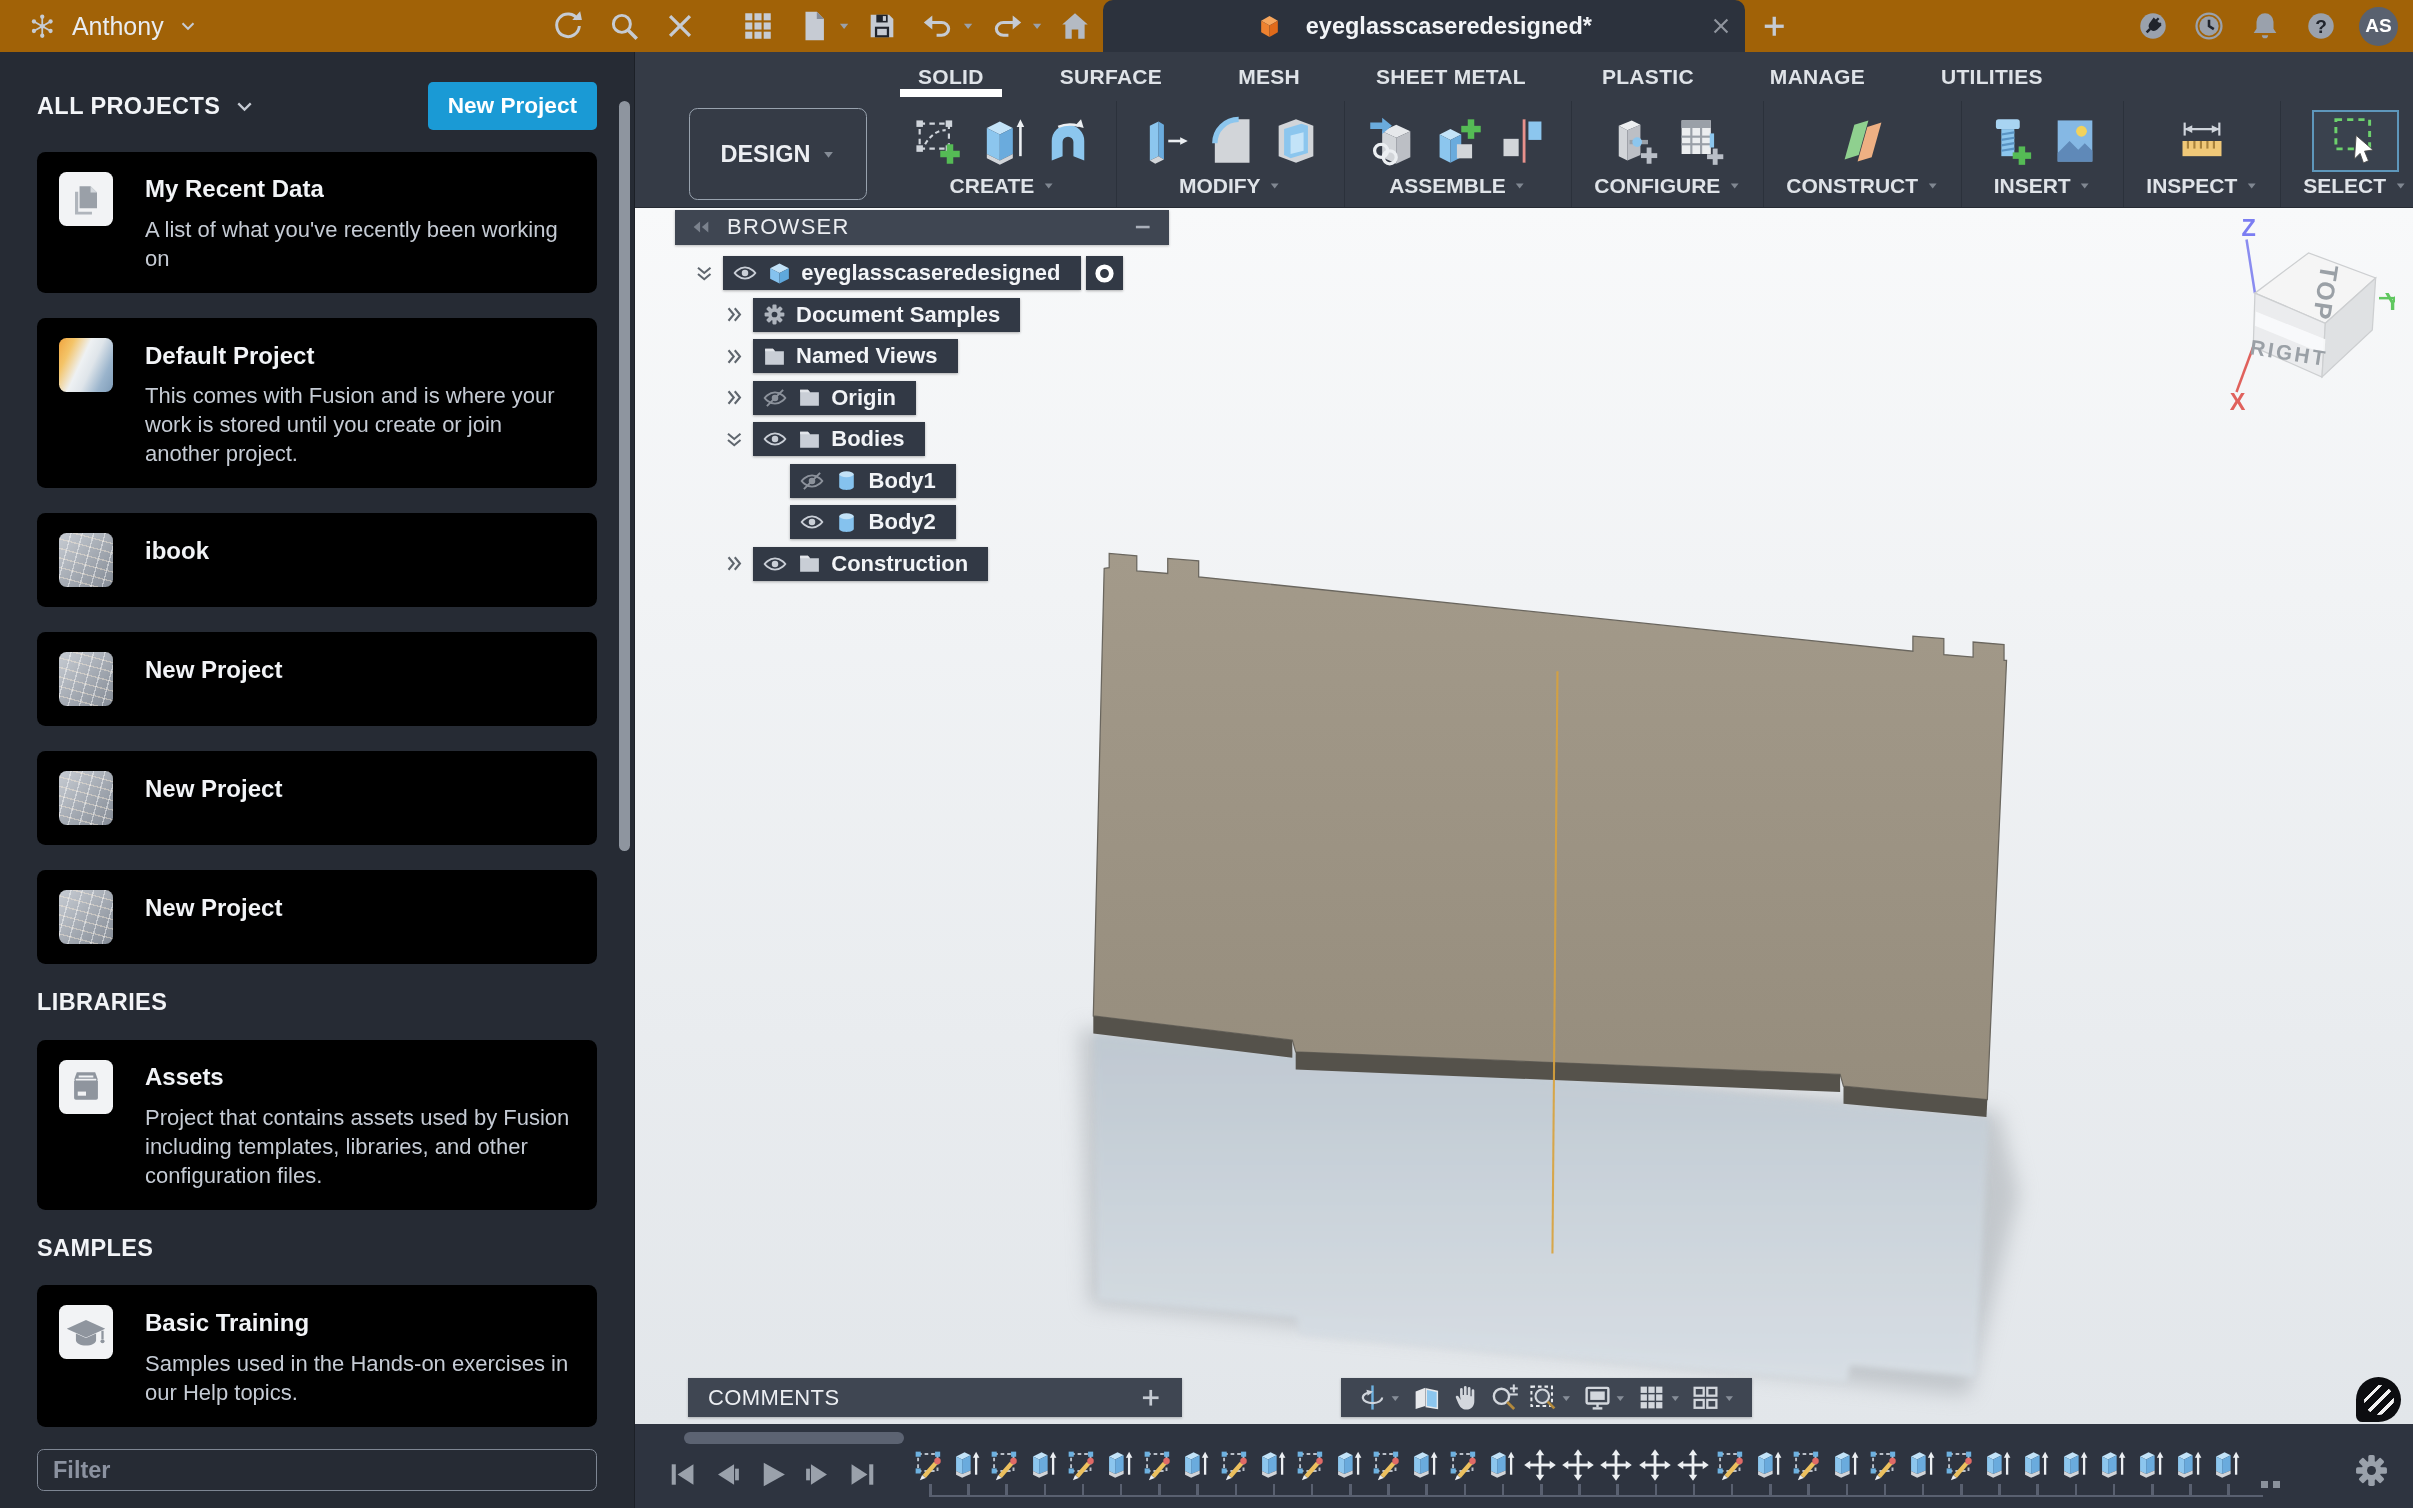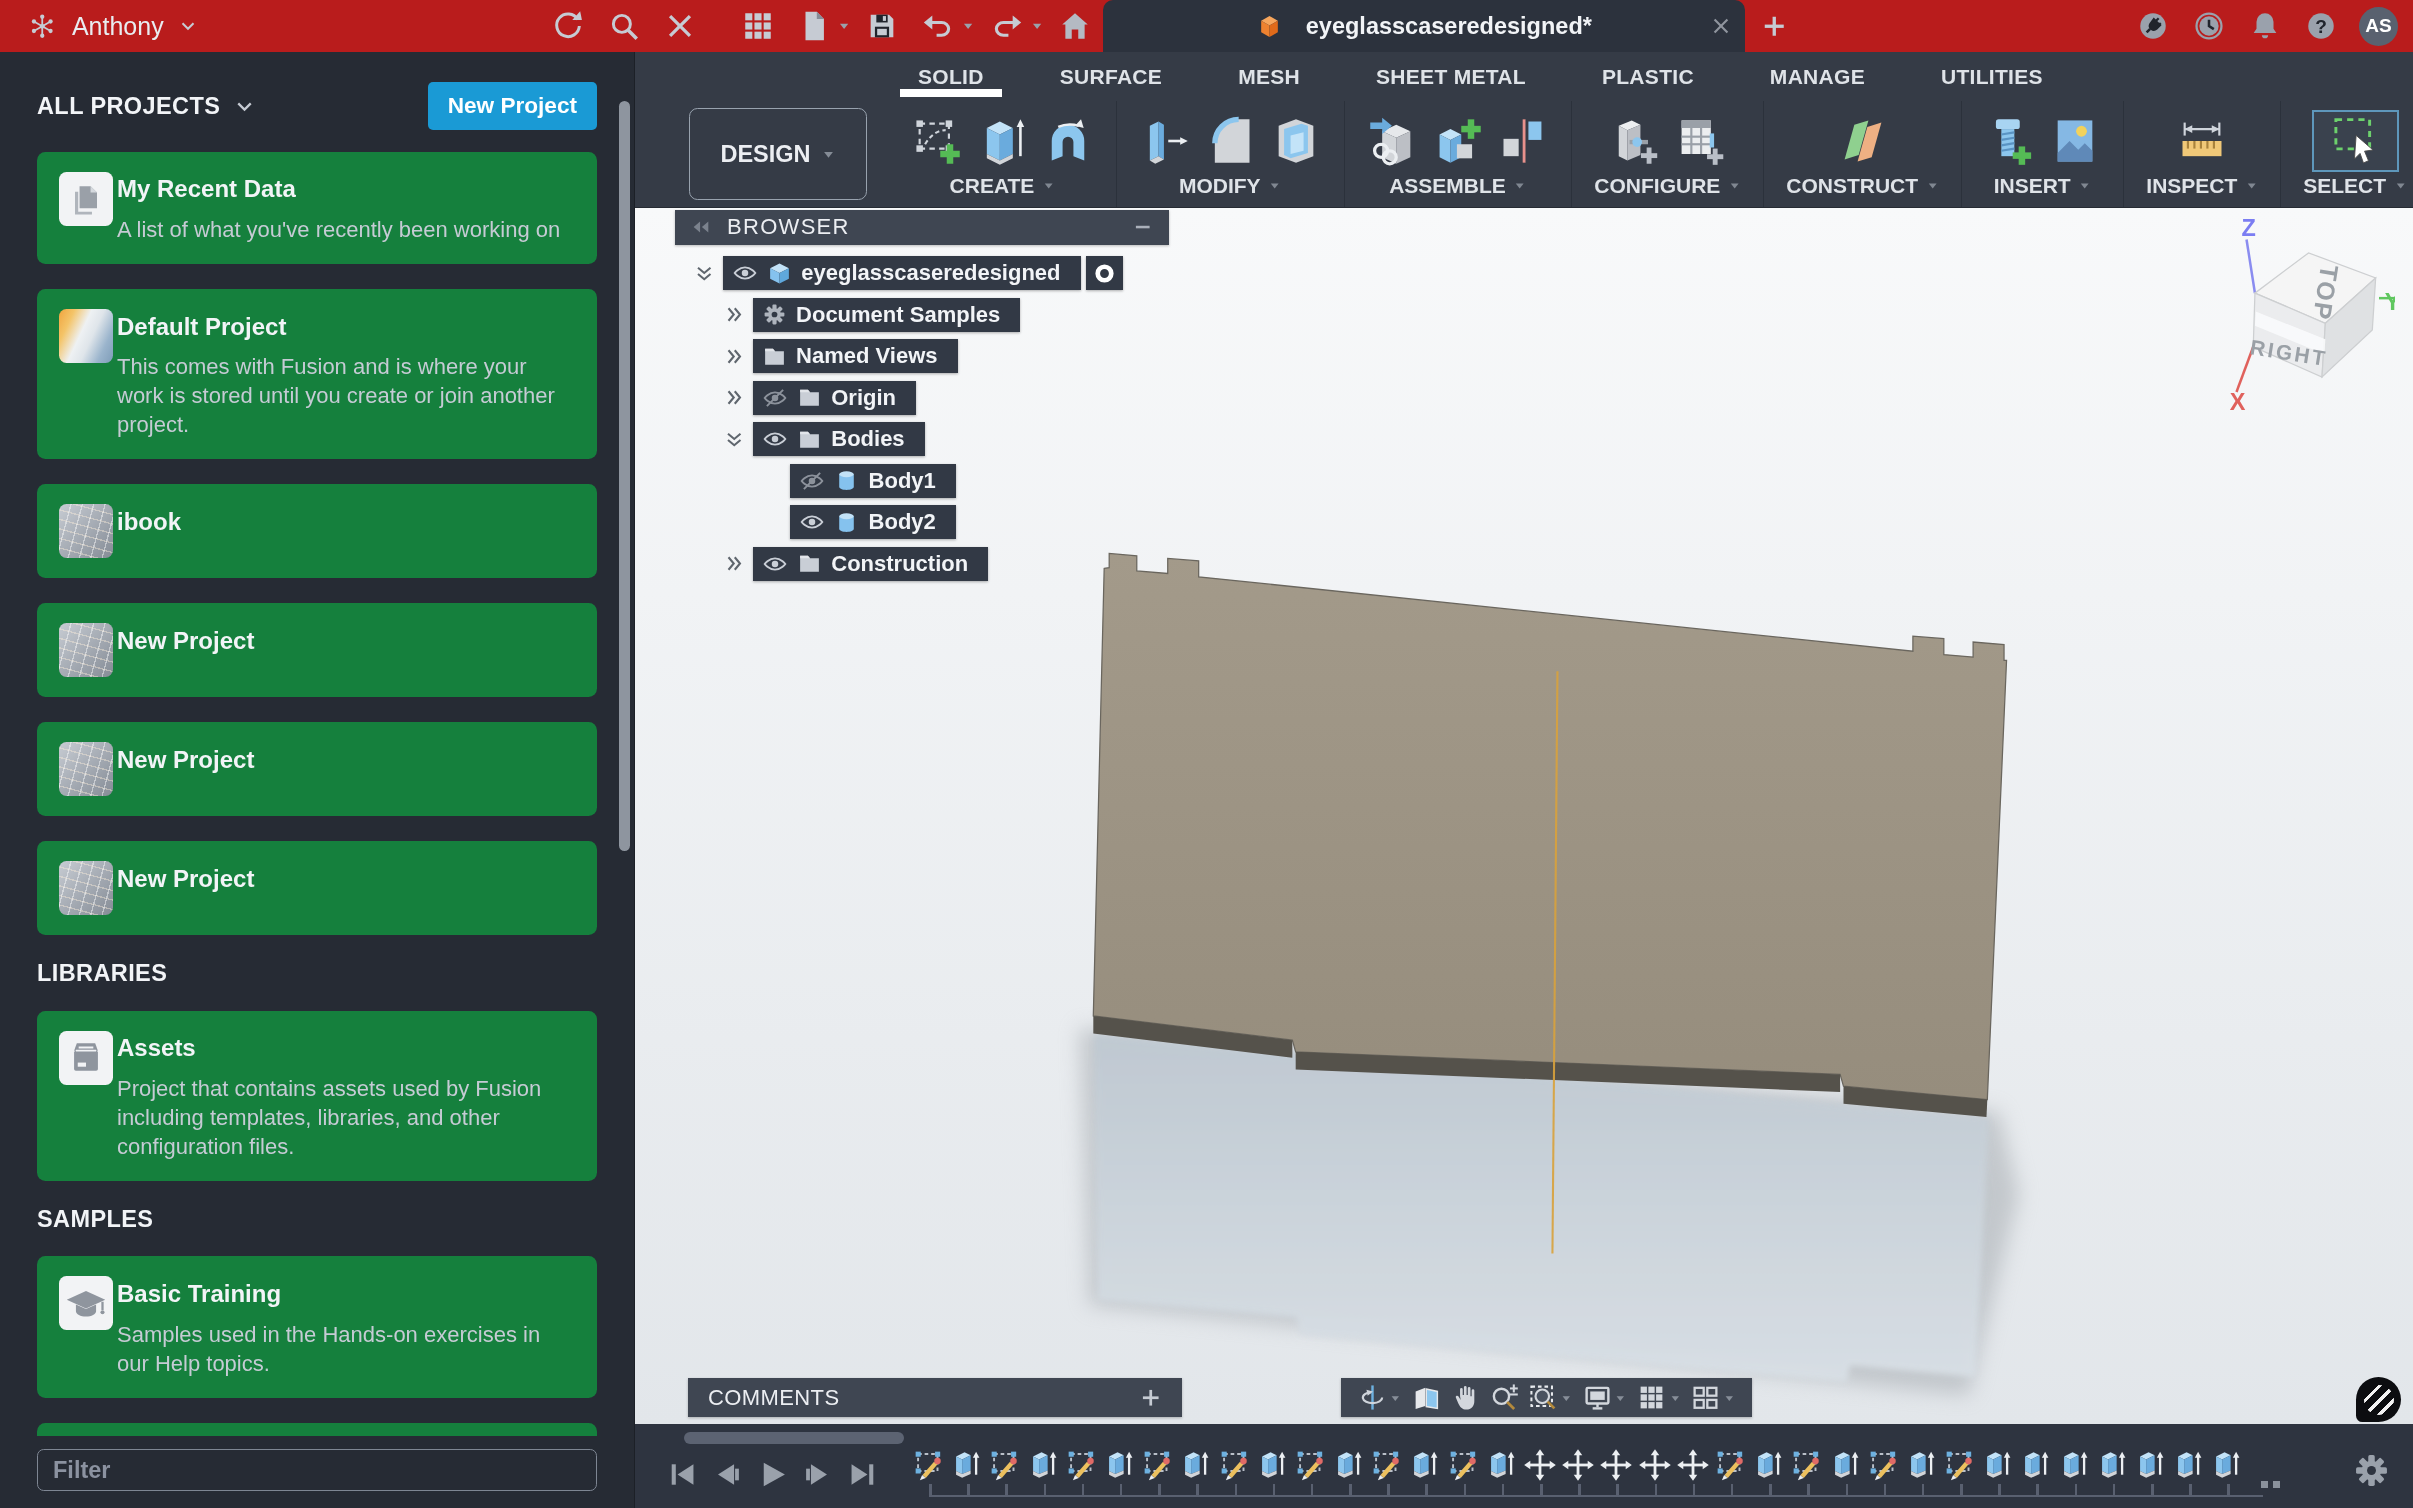--- a/index.html
+++ b/index.html
@@ -2,21 +2,21 @@
 <html style="font-size:13.4px"><head>
 <meta charset="utf-8">
 <style>
   * { margin:0; padding:0; box-sizing:border-box; }
   html,body { width:2413px; height:1508px; overflow:hidden; font-family:"Liberation Sans", sans-serif; }
   #app { width:2413px; height:1508px; position:relative; background:#20242c; display:flex; flex-direction:column; }
   .i { display:inline-flex; align-items:center; justify-content:center; }
   .i svg { width:100%; height:100%; display:block; }
 
   
-  .topbar { height:52px; display:flex; align-items:center; padding:4px 15px; background:#b91c1c; flex:none; }
+  .topbar { height:52px; display:flex; align-items:center; padding:4px 15px; background:#a16207; flex:none; }
   .tb-icon { width:34px; height:34px; margin:0 11px; cursor:pointer; }
   .tb-icon-sm { width:28.5px; height:28.5px; margin:0 7.5px; }
   .tiny-caret { width:14.2px; height:14.2px; margin-left:-5px; margin-right:3.4px; }
   .hub { display:flex; align-items:center; gap:8.4px; padding-left:5px; }
   .hub-name { color:#e9ecf0; font-size:25px; }
   .sp1 { flex:1.05; } .sp2 { flex:1; }
   .doc-tab { position:relative; width:642px; height:52px; margin-top:0; background:#2c323d; border-radius:10px 10px 0 0; display:flex; align-items:center; justify-content:center; gap:24px; }
   .doc-tab .tab-title { color:#f2f4f7; font-size:23.5px; font-weight:bold; }
   .doc-cube { width:25px; height:25px; }
   .tab-close { position:absolute; right:13.4px; width:22px; height:22px; opacity:.65; cursor:pointer; }
@@ -26,21 +26,21 @@
   
   .main { flex:1; display:flex; min-height:0; }
 
   
   .left-panel { width:635px; background:#262b34; position:relative; display:flex; flex-direction:column; border-right:1.7px solid #1c2027; }
   .lp-header { display:flex; align-items:center; padding:30px 37px 22px 37px; }
   .lp-title { color:#f2f4f7; font-size:23.5px; font-weight:bold; letter-spacing:0.4px; }
   .lp-caret { width:25px; height:25px; margin-left:11.7px; }
   .btn-new-project { margin-left:auto; background:#1a9ad5; color:#fff; border:none; border-radius:5px; font-size:22.6px; font-weight:bold; padding:11px 20px; font-family:inherit; cursor:pointer; }
   .lp-scroll { flex:1; overflow:hidden; padding:0 37px; }
-  .p-card { background:#15803d; border-radius:8.4px; padding:20px 22px; display:flex; gap:4px; margin-bottom:25px; min-height:87px; }
+  .p-card { background:#000000; border-radius:8.4px; padding:20px 22px; display:flex; gap:32px; margin-bottom:25px; min-height:87px; }
   .card-thumb { width:54px; height:54px; border-radius:7.5px; flex:none; overflow:hidden; }
   .thumb-white { background:#f2f3f5; padding:5px; }
   .thumb-mountain { background:linear-gradient(115deg,#f0a43e 0%,#f4c468 20%,#eef1f3 42%,#dfe5ea 58%,#9ab4cc 80%,#7e9cb8 100%); }
   .thumb-grid { background:
       repeating-linear-gradient(105deg, rgba(255,255,255,.45) 0 1.3px, transparent 1.3px 11px),
       repeating-linear-gradient(15deg, rgba(255,240,220,.4) 0 1.3px, transparent 1.3px 9.2px),
       linear-gradient(135deg,#c7ccd3,#858c96); }
   .card-body { min-width:0; }
   .card-title { color:#f2f4f7; font-size:24px; font-weight:bold; margin:3.4px 0 11.7px; }
   .card-desc { color:#c5cbd4; font-size:22px; line-height:1.32; }

